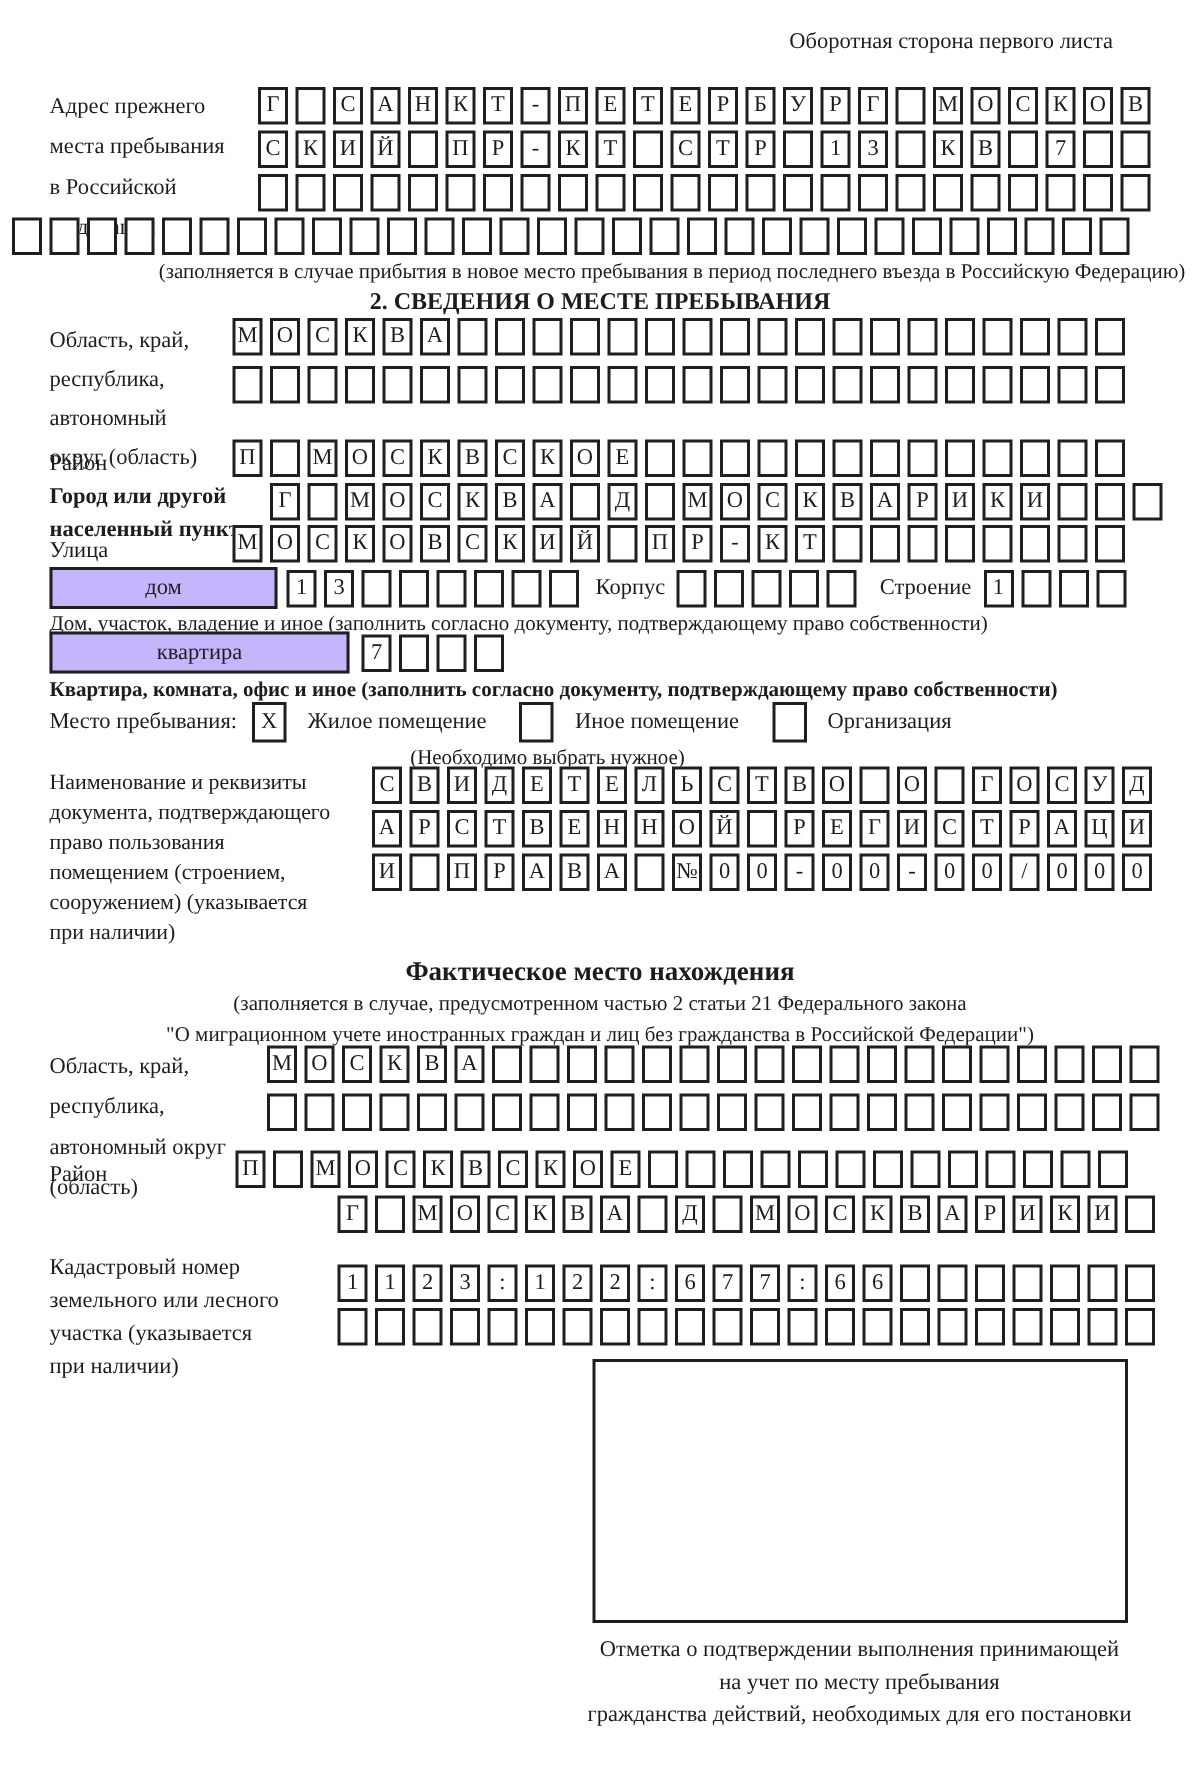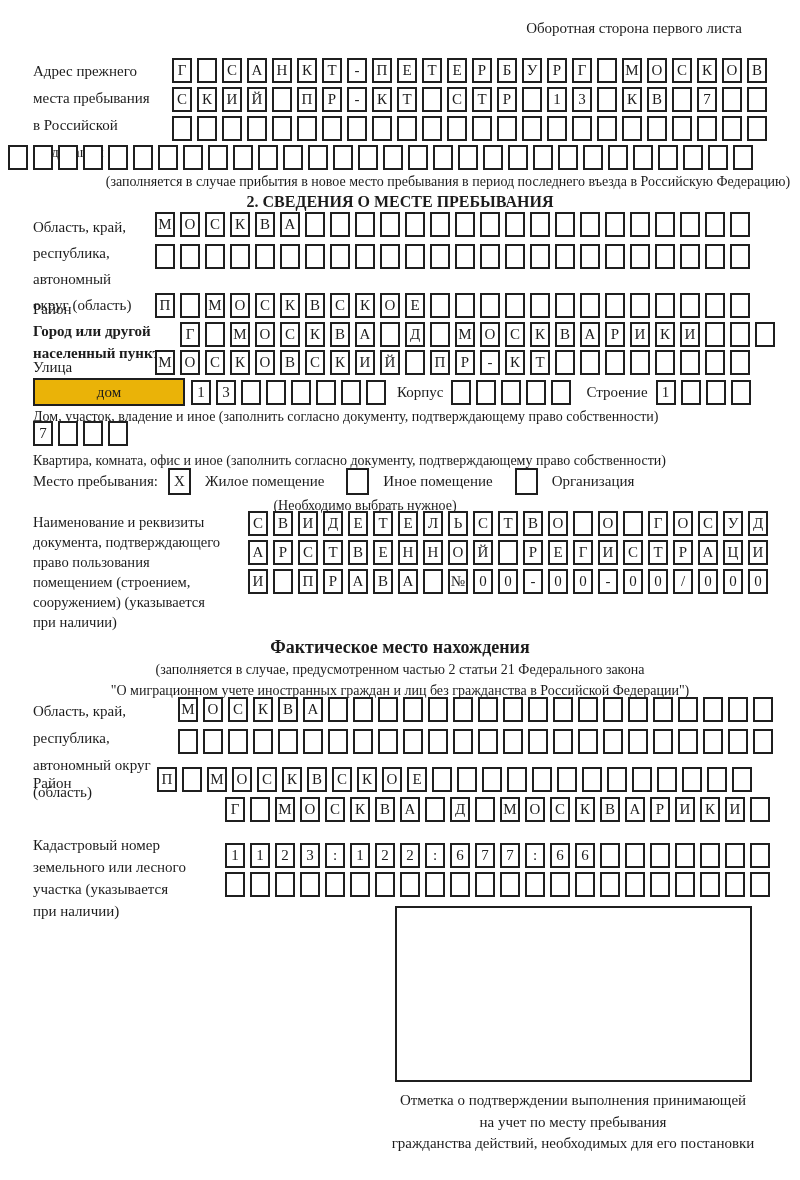--- a/index.html
+++ b/index.html
@@ -8,21 +8,21 @@
     font-family:"Liberation Serif","DejaVu Serif",serif;color:#1c1c1c;overflow:hidden;
   }
   .lbl{font-size:15px;line-height:26px;}
   .row{position:absolute;display:flex;flex-wrap:nowrap;}
   .cell{
     box-sizing:border-box;flex:none;width:20px;height:25px;margin-right:5px;
     border:2px solid #1f1f1f;background:#fff;display:flex;align-items:center;justify-content:center;
     font-size:15px;line-height:1;
   }
   .wordbox{
-    box-sizing:border-box;height:28px;border:2px solid #1f1f1f;background:#eab308;
+    box-sizing:border-box;height:28px;border:2px solid #1f1f1f;background:#c4b5fd;
     display:flex;align-items:center;justify-content:center;font-size:15px;flex:none;
   }
   .chk{
     box-sizing:border-box;flex:none;width:23px;height:27px;border:2px solid #1f1f1f;
     display:flex;align-items:center;justify-content:center;font-size:15px;background:#fff;
   }
   .caption{font-size:14px;}
   .center{left:0;width:800px;text-align:center;}
   .abs{position:absolute;}
   .bold{font-weight:bold;}
@@ -44,21 +44,21 @@
   #city-row{left:180px;top:322px;}
   #street-label{left:33px;top:354px;}
   #street-row{left:155px;top:350px;}
   #house-row{left:33px;top:378px;align-items:center;}
   #house-wordbox{width:152px;margin-right:6px;}
   #korpus-label{margin:0 8px 0 6px;font-size:15px;}
   #stroenie-label{margin:0 8px 0 10px;font-size:15px;}
   #house-cap{left:33px;top:409px;}
   #apt-row{left:33px;top:421px;align-items:center;}
   #apt-wordbox{width:200px;margin-right:8px;}
-  #apt-cap{left:33px;top:453px;}
+  #apt-cap{left:33px;top:453px;font-weight:bold;}
   #stay-row{left:33px;top:468px;align-items:center;font-size:15px;}
   #stay-row .opt{margin-right:22px;}
   #stay-row .chk{margin-right:14px;}
   #stay-label{margin-right:10px;}
   #stay-note{left:155px;top:498px;width:420px;text-align:center;}
   #doc-label{left:33px;top:512px;line-height:20px;font-size:14.6px;}
   #doc-r1{left:248px;top:511px;}
   #doc-r2{left:248px;top:540px;}
   #doc-r3{left:248px;top:569px;}
   #actual-title{top:637px;font-size:18px;}
@@ -373,20 +373,21 @@
     <div class="row" style="position:static">
         <span class="cell">1</span>
         <span class="cell"></span>
         <span class="cell"></span>
         <span class="cell"></span>
       </div>
   </div>
   <div class="abs caption" id="house-cap">Дом, участок, владение и иное (заполнить согласно документу, подтверждающему право собственности)</div>
 
   <div class="row" id="apt-row">
+    <div class="wordbox" id="apt-wordbox">квартира</div>
     <div class="row" style="position:static">
         <span class="cell">7</span>
         <span class="cell"></span>
         <span class="cell"></span>
         <span class="cell"></span>
       </div>
   </div>
   <div class="abs caption" id="apt-cap">Квартира, комната, офис и иное (заполнить согласно документу, подтверждающему право собственности)</div>
 
   <div class="row" id="stay-row">

